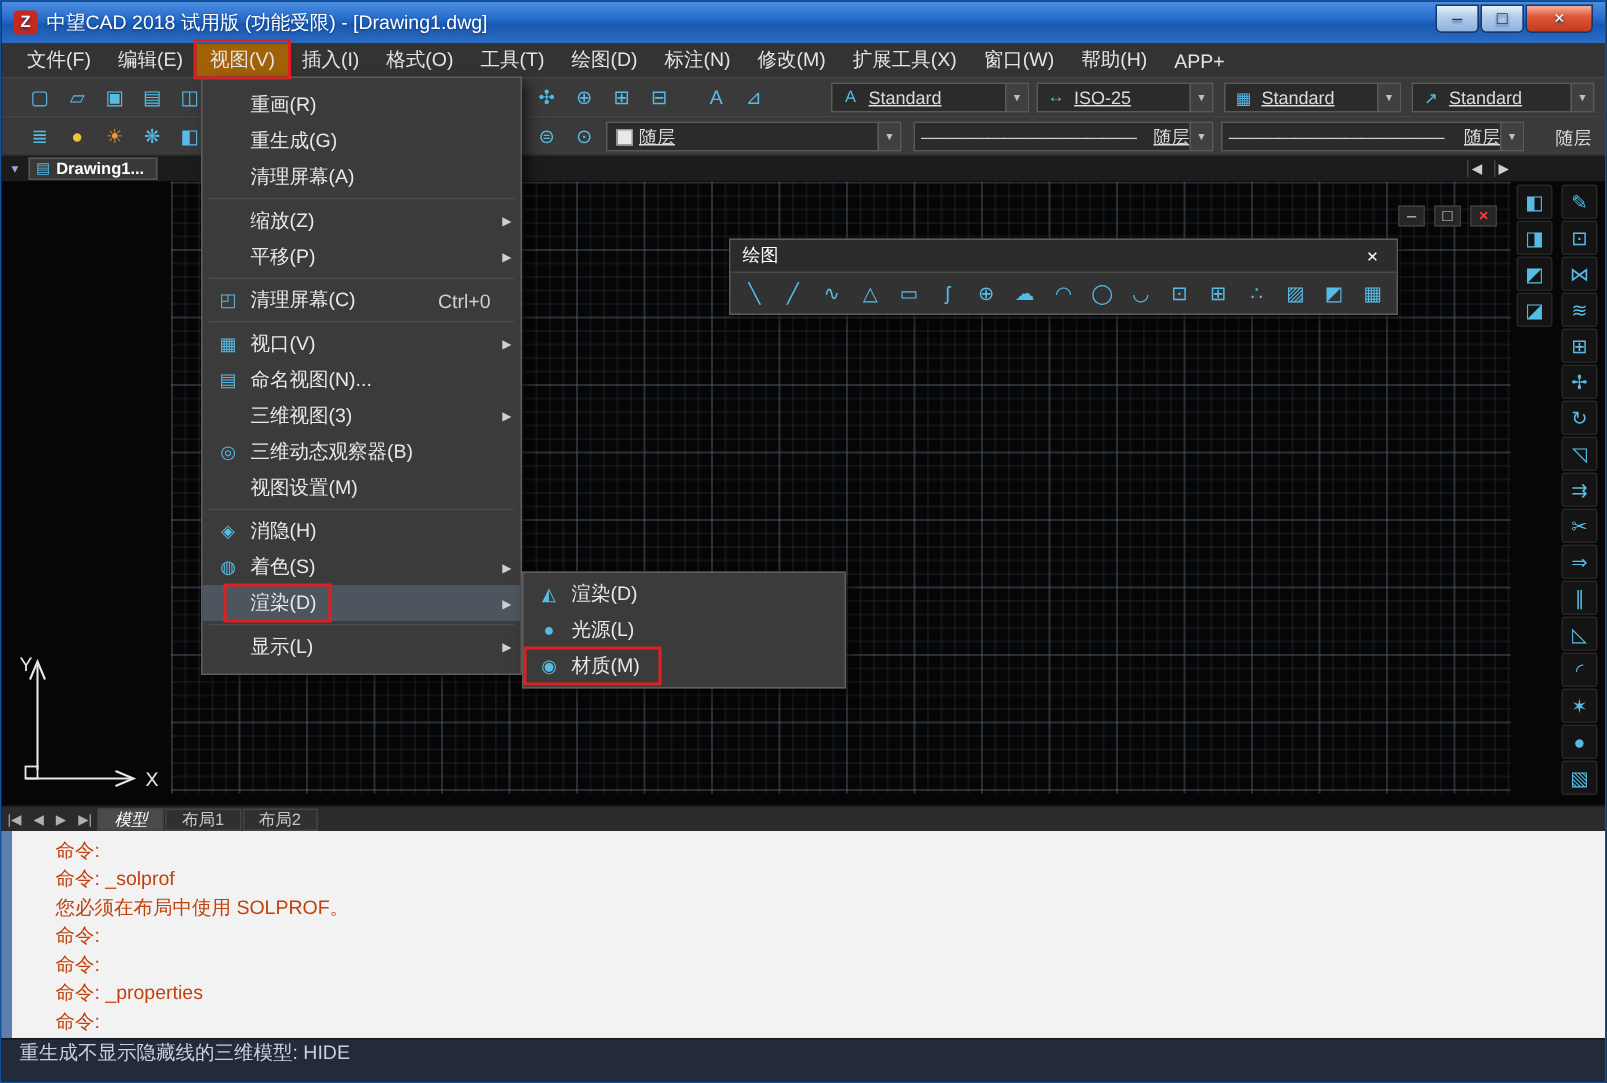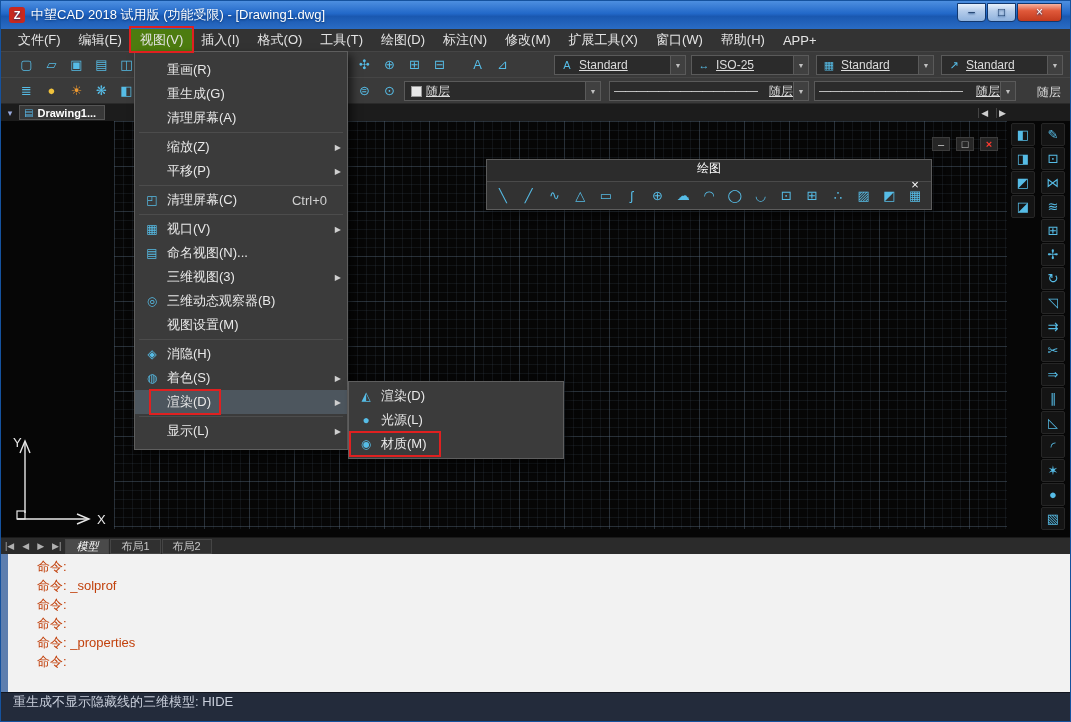--- a/index.html
+++ b/index.html
@@ -16,21 +16,21 @@
   .win-btns { margin-left:auto; display:flex; gap:1px; margin-right:8px; margin-top:-6px; }
   .win-btn { width:29px; height:19px; border:1px solid #12386e; border-radius:0 0 4px 4px;
     background:linear-gradient(#e8f1fb,#b6cdeb 40%,#8fb2dd); color:#1a3a66; font-size:12px;
     display:flex; align-items:center; justify-content:center; line-height:1; }
   .win-btn.close { width:45px; background:linear-gradient(#f7b3a0,#e0593a 40%,#c23a1e); color:#fff; }
 
   
   .menubar { position:absolute; left:0; top:28px; width:100%; height:22px; background:#333;
     display:flex; align-items:center; padding-left:8px; color:#e4e4e4; font-size:13px; }
   .menu-item { padding:2px 9px; position:relative; white-space:nowrap; }
-  .menu-item.active { background:#4d7c0f; }
+  .menu-item.active { background:#a16207; }
 
   
   .toolbar { position:absolute; left:0; width:100%; background:#3a3a3a; border-top:1px solid #454545; }
   .tb1 { top:50px; height:26px; }
   .tb2 { top:76px; height:27px; border-bottom:1px solid #2a2a2a; }
   .tb-group { position:absolute; top:2px; display:flex; gap:2px; }
   .ti { width:23px; height:21px; display:inline-flex; align-items:center; justify-content:center;
     color:#56bce6; font-size:13px; border:1px solid transparent; border-radius:2px; }
   .ic-yellow { color:#f0c23c; } .ic-orange { color:#f09a30; }
   .ic-blue { color:#58b7e6; } .ic-render { color:#d4694f; }
@@ -65,21 +65,21 @@
   .ucs { position:absolute; left:8px; bottom:10px; }
   .doc-controls { position:absolute; right:72px; top:16px; display:flex; gap:6px; }
   .doc-controls span { width:18px; height:14px; display:flex; align-items:center; justify-content:center;
     color:#d0d0d0; font-size:11px; background:#262626; border:1px solid #3c3c3c; }
   .doc-controls .dc-close { color:#ff3b30; font-weight:bold; }
 
   
   .palette { position:absolute; left:485px; top:38px; width:446px; background:#323232;
     border:1px solid #5c5c5c; box-shadow:2px 3px 8px rgba(0,0,0,.6); }
   .palette-title { height:22px; display:flex; align-items:center; padding:0 8px; color:#fff;
-    font-size:12px; background:#2c2c2c; border-bottom:1px solid #4a4a4a;flex-direction:column; }
+    font-size:12px; background:#2c2c2c; border-bottom:1px solid #4a4a4a; }
   .palette-close { margin-left:auto; color:#fff; font-size:13px; width:16px; text-align:center; }
   .palette-icons { height:27px; display:flex; align-items:center; padding:0 4px; gap:2px; }
   .pi { width:24px; height:22px; display:inline-flex; align-items:center; justify-content:center;
     color:#56bce6; font-size:13px; }
 
   
   .rt-outer { position:absolute; right:5px; top:2px; display:flex; flex-direction:column; gap:1px; }
   .rt-inner { position:absolute; right:35px; top:2px; display:flex; flex-direction:column; gap:1px; }
   .rt { width:24px; height:23px; display:flex; align-items:center; justify-content:center;
     color:#56bce6; font-size:13px; background:#141414; border:1px solid #262626; border-radius:2px; }
@@ -315,20 +315,21 @@
     <span class="tab-nav">▶|</span>
     <span class="ltab active">模型</span>
     <span class="ltab">布局1</span>
     <span class="ltab">布局2</span>
   </div>
 
   <div class="cmdarea">
     <div class="cmd-grip"></div>
     <div class="cmd-line">命令:</div>
     <div class="cmd-line">命令: _solprof</div>
+    <div class="cmd-line">您必须在布局中使用 SOLPROF。</div>
     <div class="cmd-line">命令:</div>
     <div class="cmd-line">命令:</div>
     <div class="cmd-line">命令: _properties</div>
     <div class="cmd-line">命令:</div>
   </div>
 
   <div class="statusbar">
     <span>重生成不显示隐藏线的三维模型: HIDE</span>
   </div>
 

